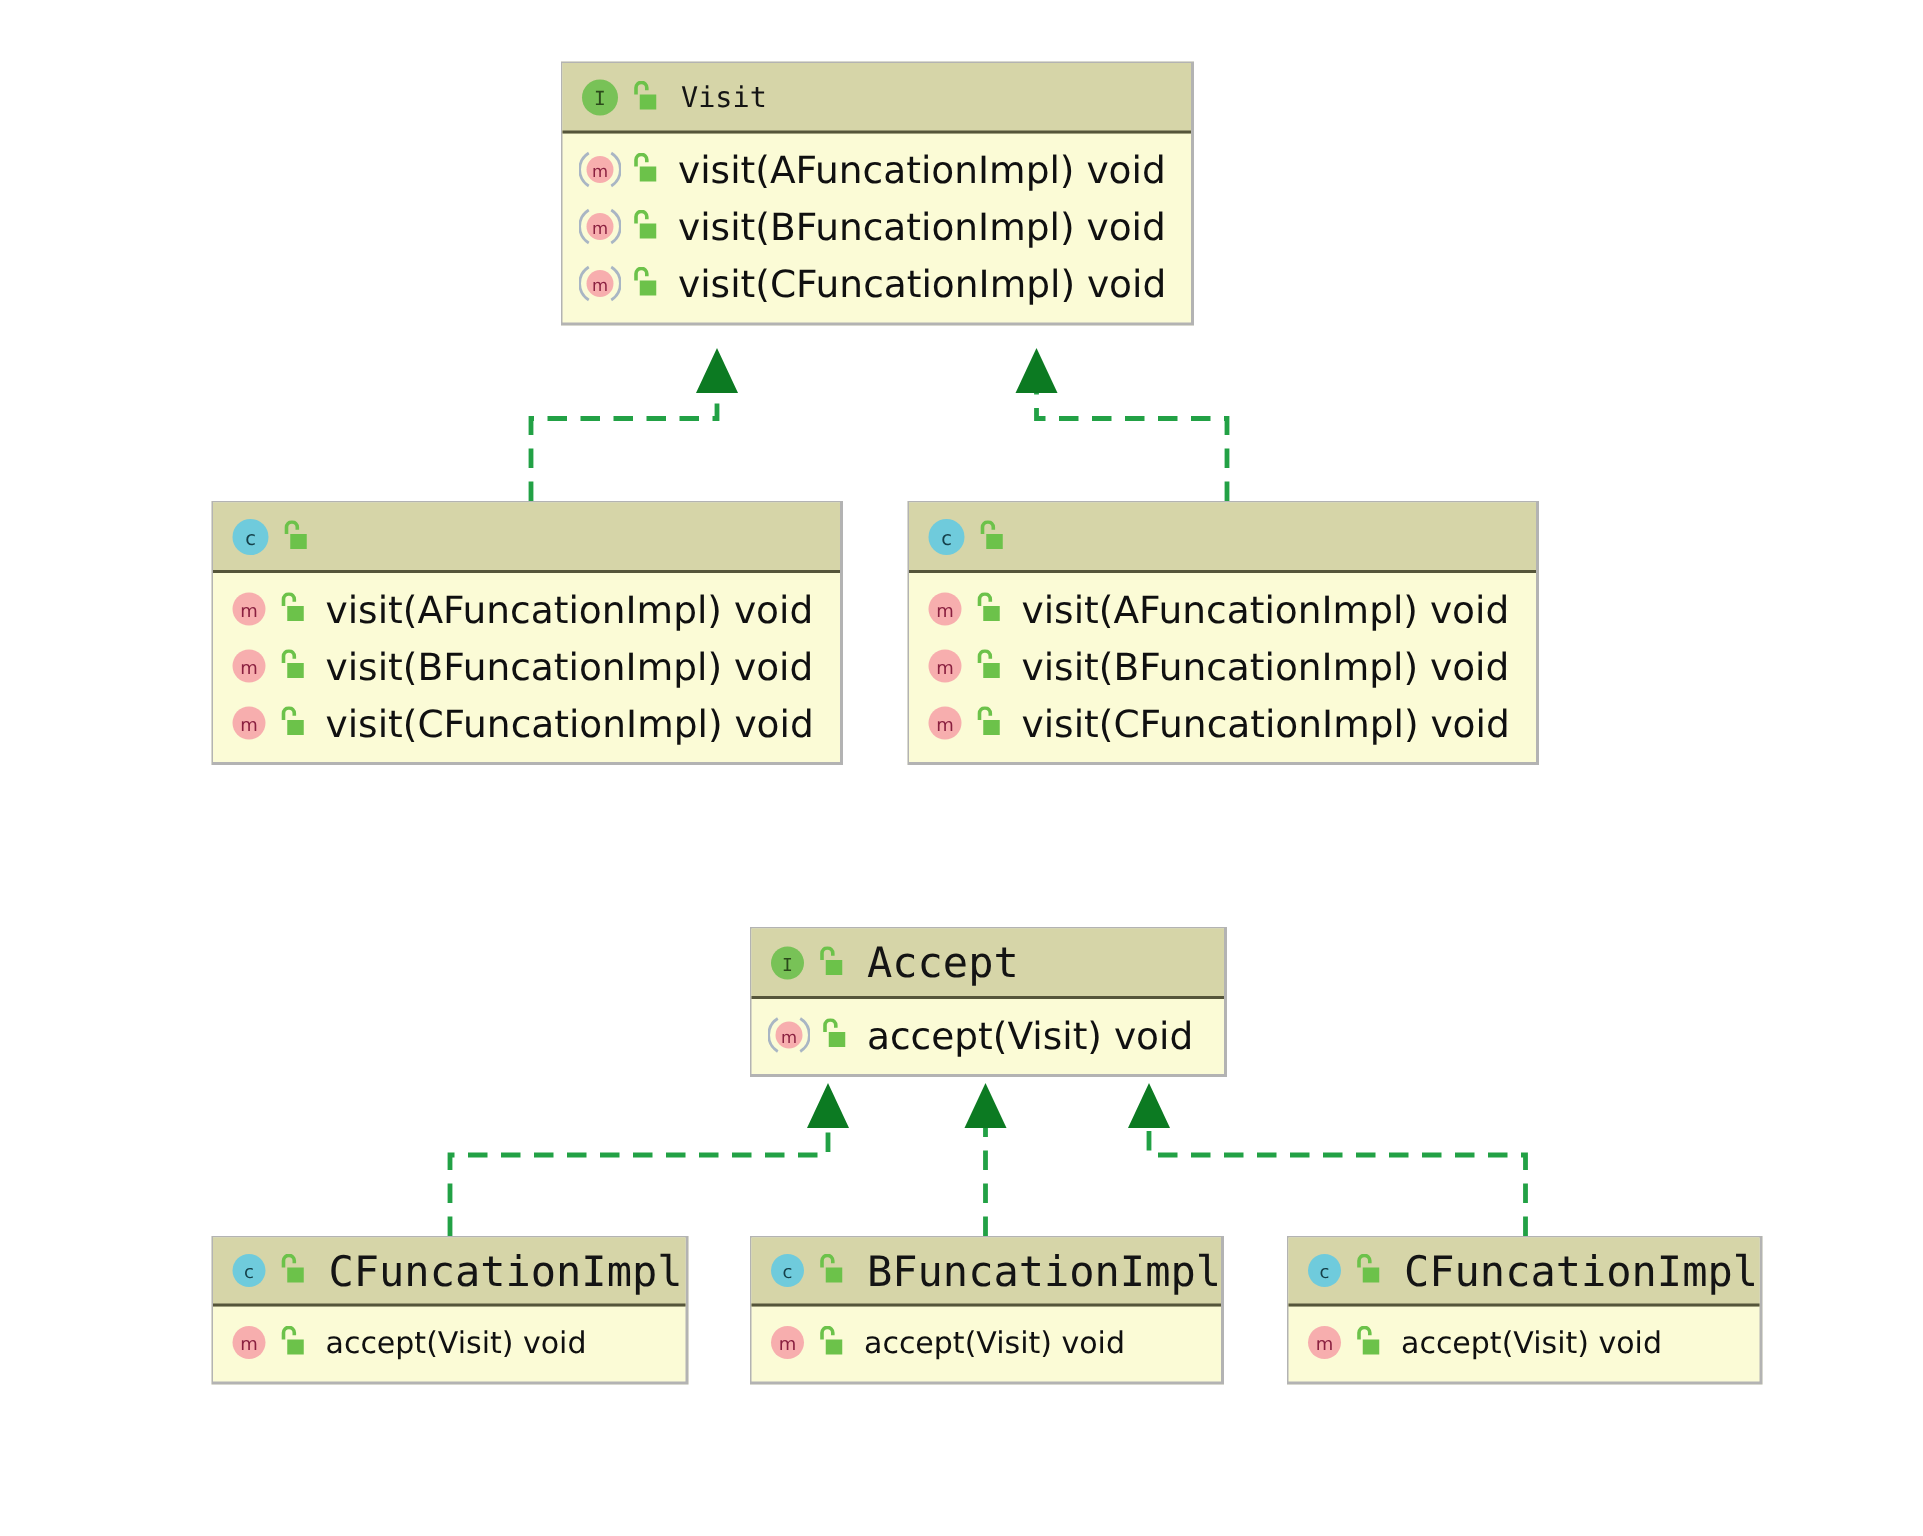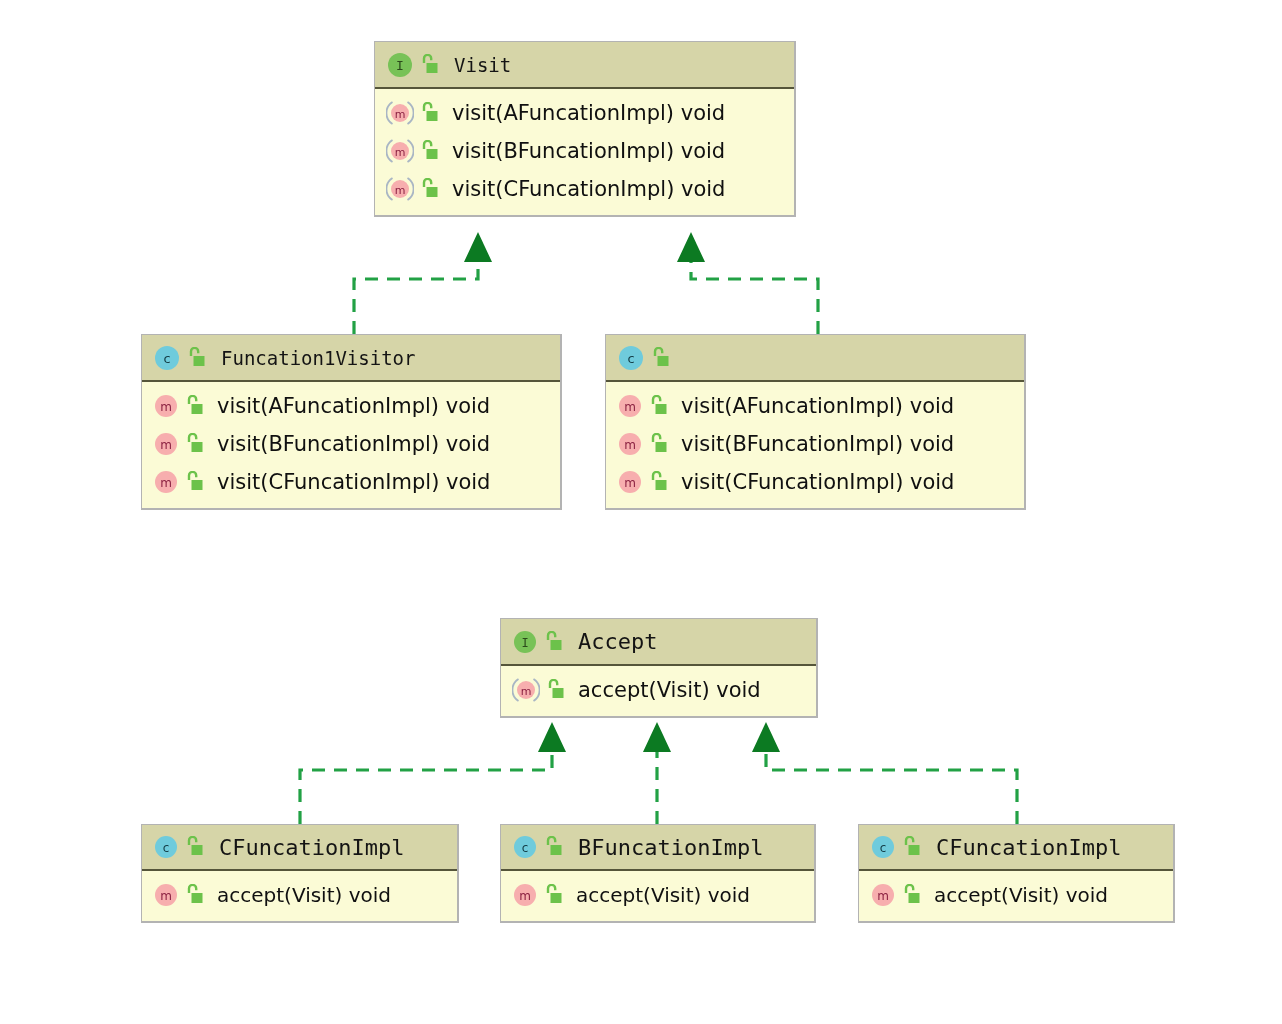--- a/index.html
+++ b/index.html
@@ -51,36 +51,36 @@
   .node-header.small { height: 46px; }
 
   .node-title {
     font-family: "DejaVu Sans Mono", monospace;
     font-size: 19px;
     color: #141414;
     letter-spacing: 0px;
     margin-left: 14px;
     white-space: nowrap;
   }
-  .node-title.tsmall { font-size: 22px; }
+  .node-title.tsmall { font-size: 28px; }
 
   .members {
     padding: 5px 0 7px 0;
   }
   .member {
     display: flex;
     align-items: center;
     height: 38px;
     padding: 0 10px 0 11px;
     box-sizing: border-box;
     white-space: nowrap;
   }
   .member-text {
     font-family: "DejaVu Sans", sans-serif;
-    font-size: 21px;
+    font-size: 25px;
     color: #101010;
     margin-left: 12px;
   }
   .member-text.msmall { font-size: 20px; }
 
   
   .icon {
     display: inline-block;
     flex: 0 0 auto;
     line-height: 0;
@@ -199,21 +199,20 @@
           <circle cx="14" cy="14" r="12" fill="#6fcbdc"></circle>
           <text x="14" y="19" text-anchor="middle" font-family="DejaVu Sans, sans-serif" font-size="13" fill="#15404a">c</text>
         </svg>
       </span>
       <span class="icon lock-icon">
         <svg width="20" height="22" viewBox="0 0 20 22">
           <path d="M4 9 L4 4.5 A3.6 3.6 0 0 1 11.2 4.5 L11.2 6.2" fill="none" stroke="#6cc24a" stroke-width="2.4"></path>
           <rect x="6.5" y="9" width="11" height="10" fill="#6cc24a"></rect>
         </svg>
       </span>
-      <span class="node-title">Funcation1Visitor</span>
     </div>
     <div class="members">
       <div class="member">
         <span class="icon">
           <svg width="26" height="26" viewBox="0 0 26 26">
             <circle cx="13" cy="13" r="11" fill="#f7aeae"></circle>
             <text x="13" y="18" text-anchor="middle" font-family="DejaVu Sans, sans-serif" font-size="12" fill="#8a2040">m</text>
           </svg>
         </span>
         <span class="icon lock-icon">

